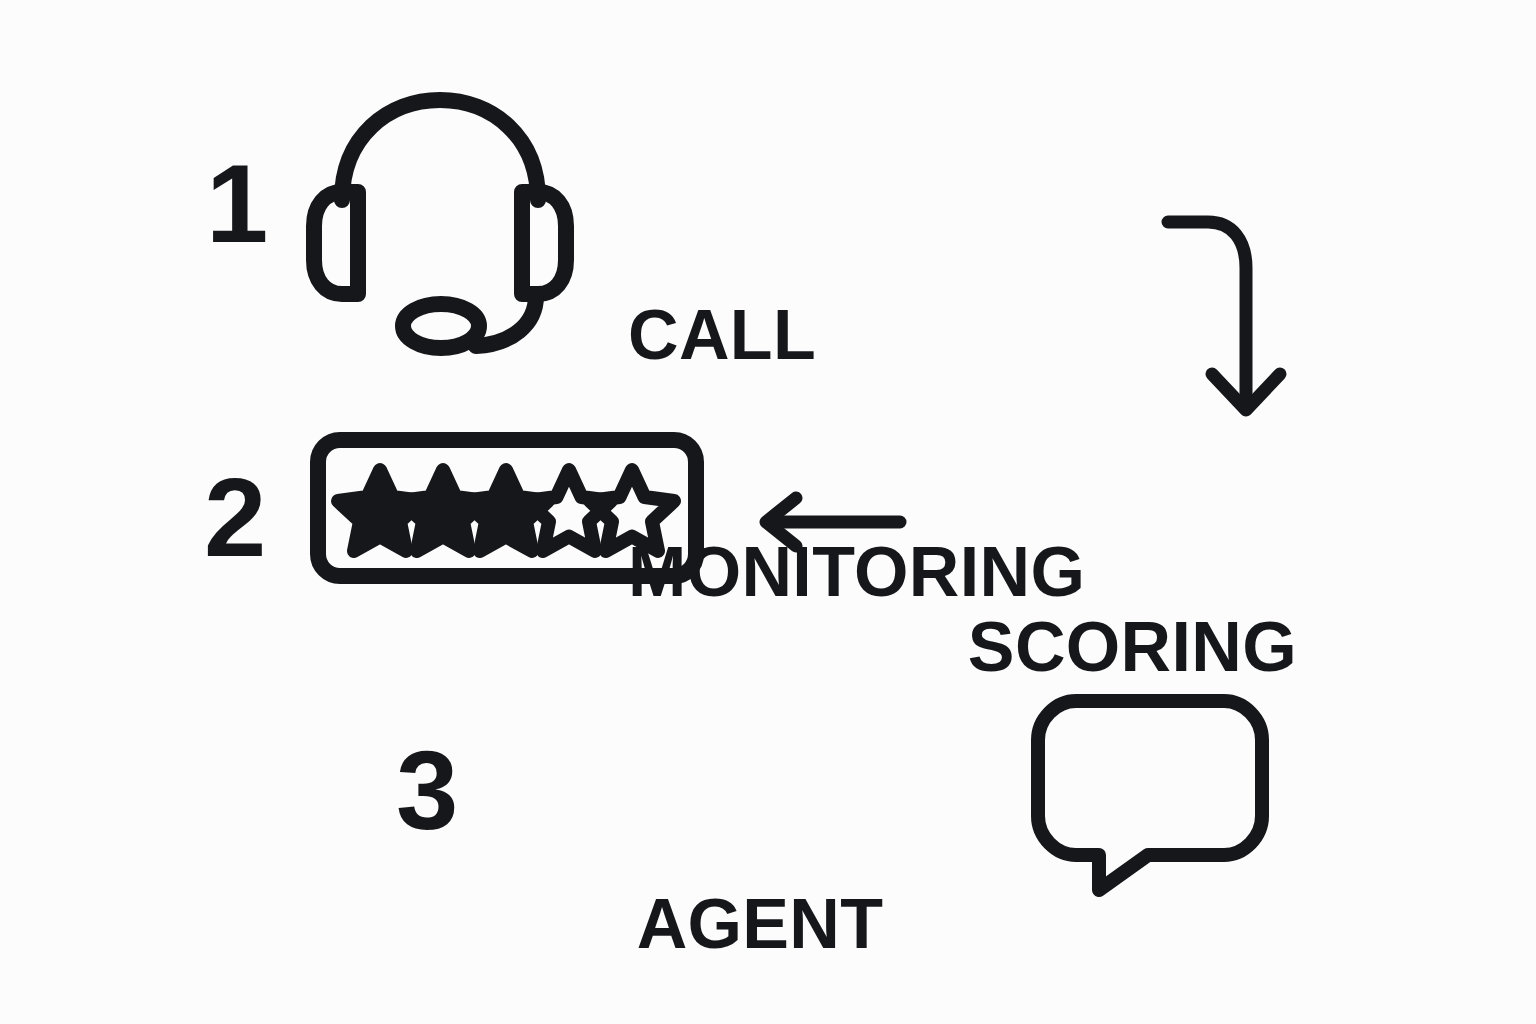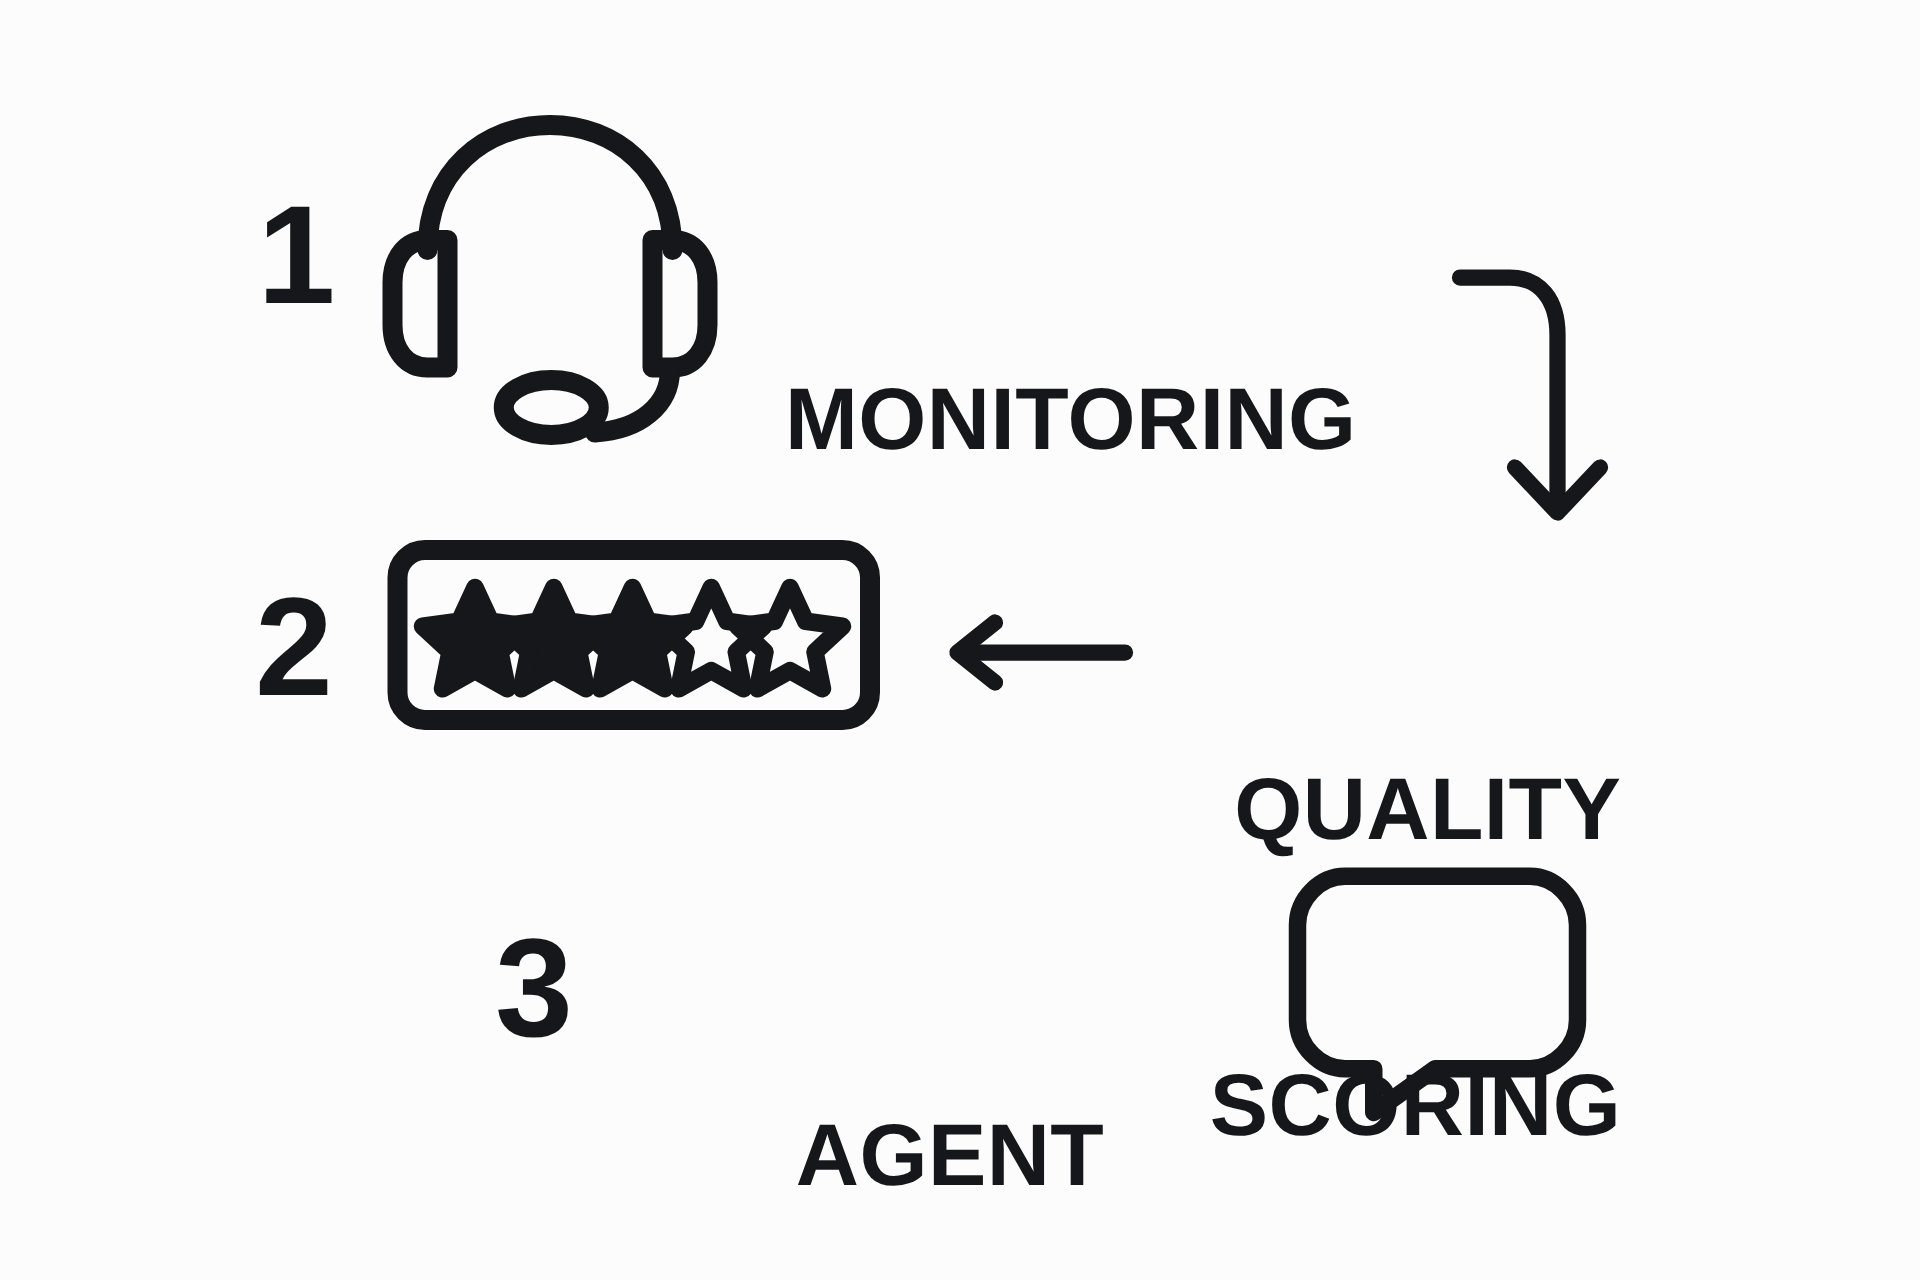--- a/index.html
+++ b/index.html
@@ -60,20 +60,21 @@
       <path d="M222 100 L238 100 C255 100, 266 114, 266 134 L266 168
                C266 188, 255 202, 238 202 L222 202 Z"></path>
 
       <path d="M236 204 C236 232, 212 252, 176 254"></path>
 
       <ellipse cx="141" cy="234" rx="38" ry="22"></ellipse>
     </svg>
   </div>
 
   <div class="abs step-label align-left" style="left:628px; top:138px; width:540px;">
+    <div>CALL</div>
     <div>MONITORING</div>
   </div>
 
   <div class="abs" style="left:1150px; top:198px;">
     <svg width="170" height="250" viewBox="0 0 170 250" fill="none" stroke="#15171a" stroke-width="13" stroke-linecap="round" stroke-linejoin="round">
       <path d="M18 24 L58 24 C82 24, 96 42, 96 70 L96 205"></path>
       <path d="M62 176 L96 212 L130 176"></path>
     </svg>
   </div>
 
@@ -98,21 +99,20 @@
   </div>
 
   <div class="abs" style="left:752px; top:492px;">
     <svg width="160" height="62" viewBox="0 0 160 62" fill="none" stroke="#15171a" stroke-width="13" stroke-linecap="round" stroke-linejoin="round">
       <path d="M148 30 L16 30"></path>
       <path d="M44 6 L14 30 L44 54"></path>
     </svg>
   </div>
 
   <div class="abs step-label align-right" style="left:760px; top:450px; width:537px;">
-    <div>QUALITY</div>
     <div>SCORING</div>
   </div>
 
   <div class="abs step-number" style="left:396px; top:735px; font-size:112px;">3</div>
 
   <div class="abs step-label align-center" style="left:520px; top:727px; width:480px;">
     <div>AGENT</div>
     
   </div>
 

